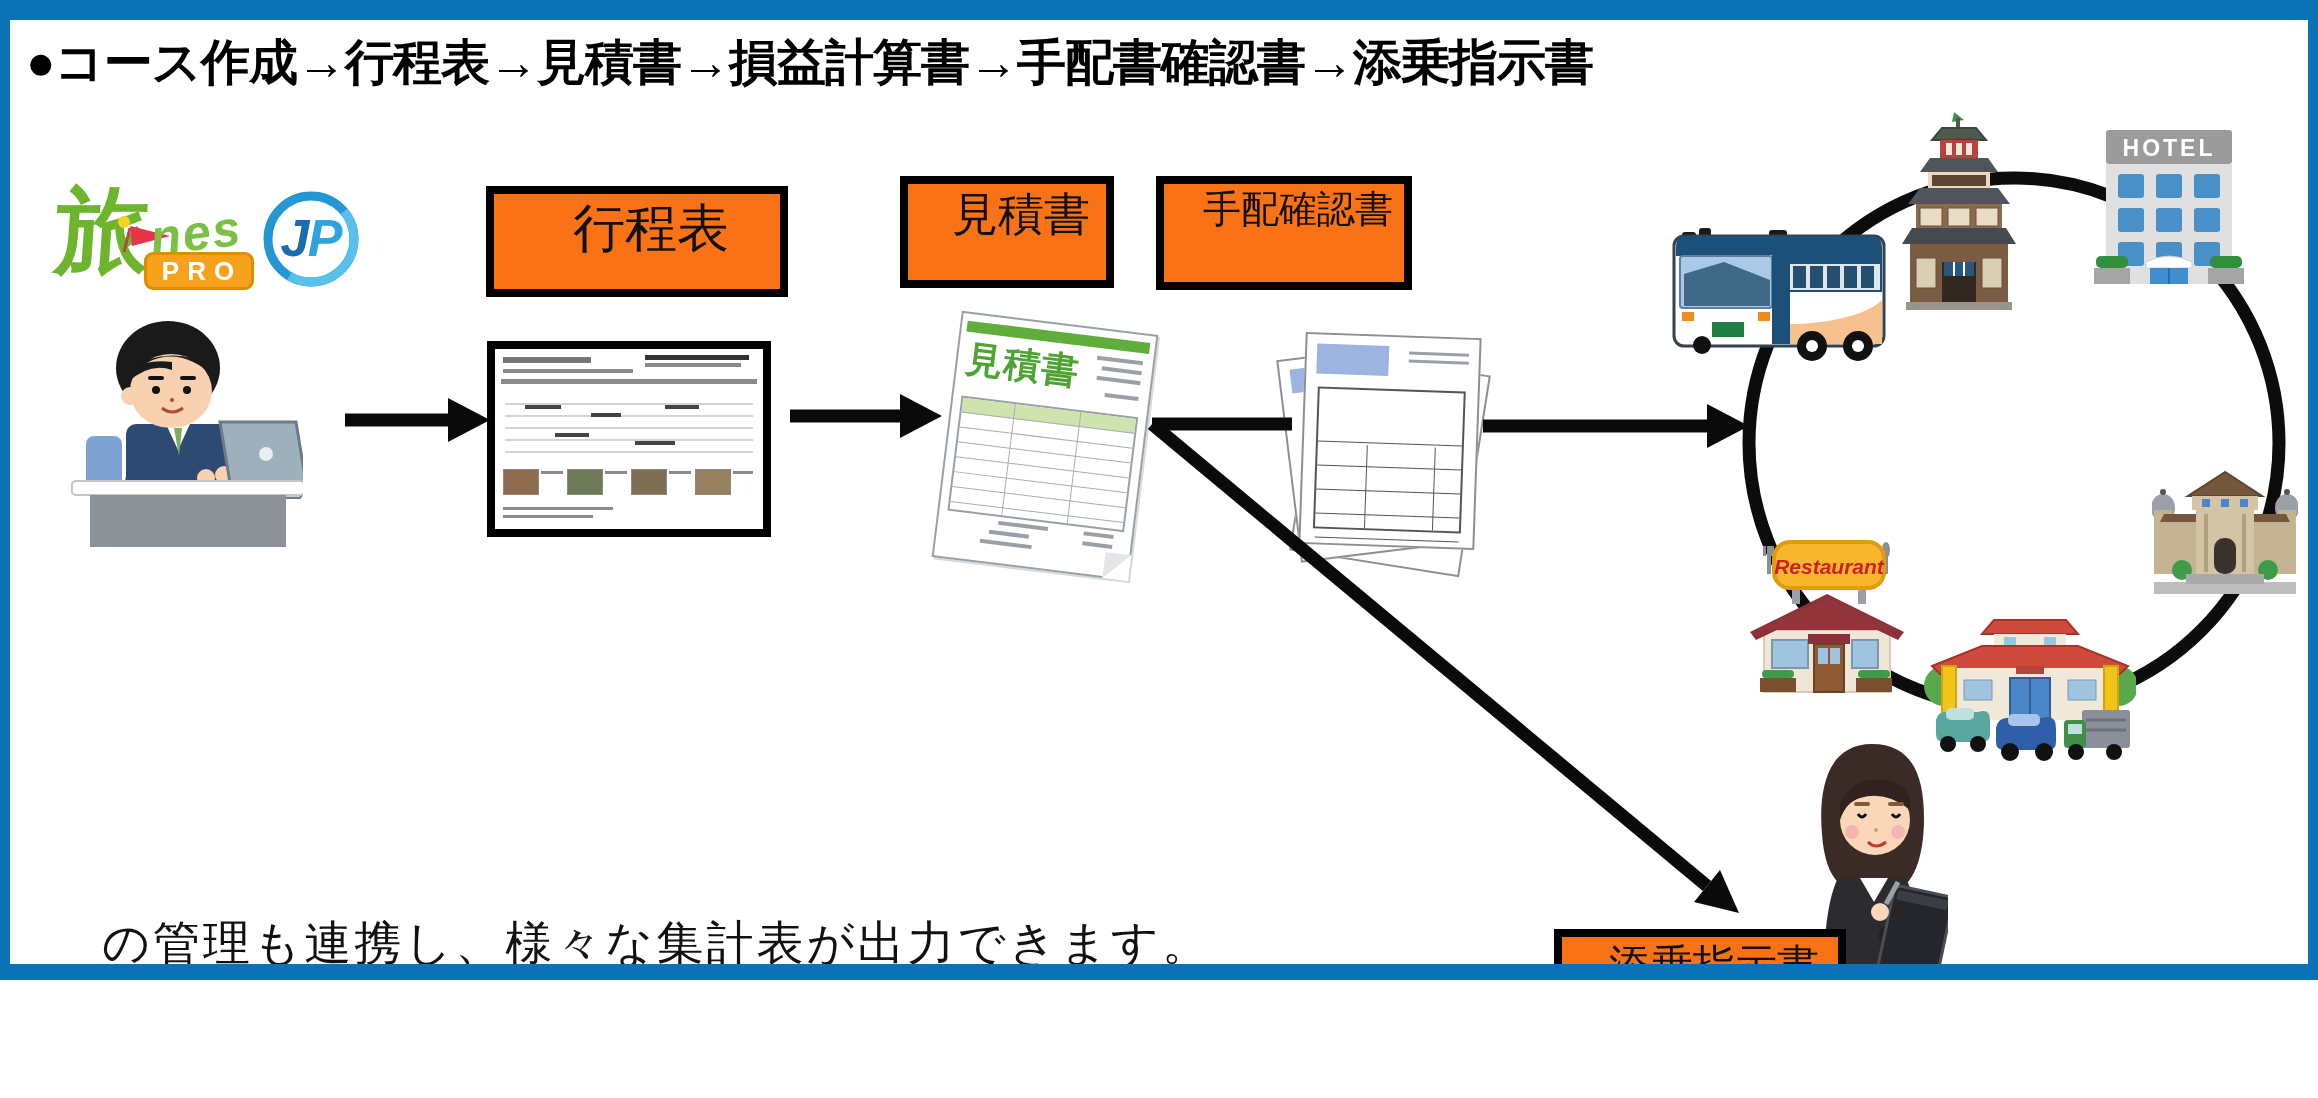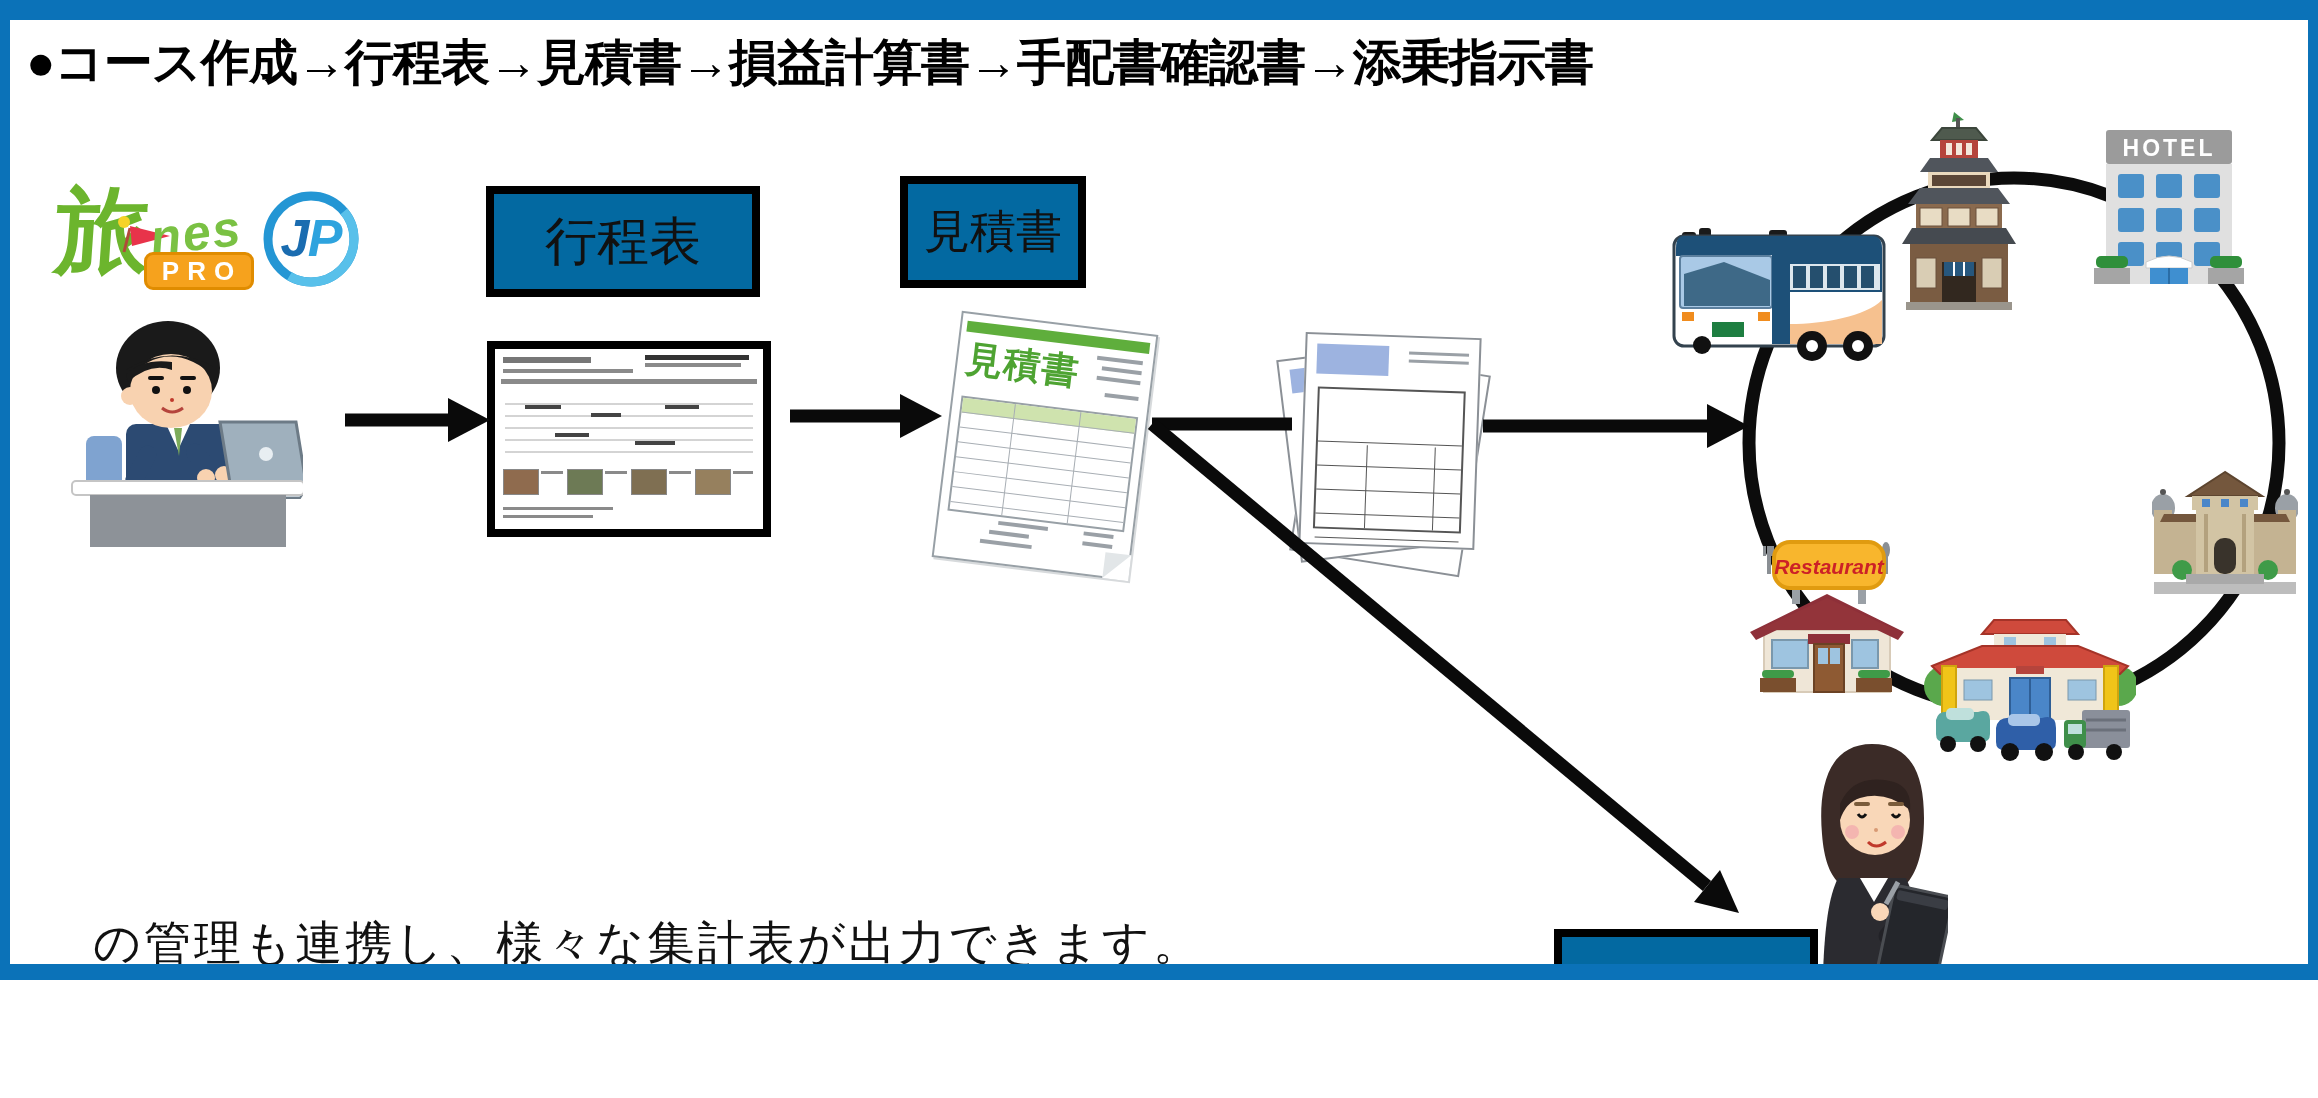--- a/index.html
+++ b/index.html
@@ -8,23 +8,23 @@
   .abs{position:absolute;}
   
   .frame{position:absolute;left:0;top:0;right:0;bottom:0;z-index:9;pointer-events:none;
          border-style:solid;border-color:#0b72b8;border-width:20px 10px 16px 10px;}
   
   .h-flow{position:absolute;font-weight:800;font-size:49px;letter-spacing:-1px;white-space:nowrap;z-index:6;
           font-family:"Liberation Sans","DejaVu Sans",sans-serif;}
   .desc{position:absolute;font-size:47px;letter-spacing:3px;font-weight:400;color:#111;white-space:nowrap;z-index:6;
         font-family:"Liberation Sans","DejaVu Sans",sans-serif;}
   
-  .label-box{position:absolute;background:#0369a1;border:8px solid #000;z-index:5;
-             display:flex;align-items:center;justify-content:center;
-             font-family:"Liberation Serif","DejaVu Serif",serif;color:#111;white-space:nowrap;}
+  .label-box{position:absolute;background:#f97316;border:8px solid #000;z-index:5;
+             display:flex;justify-content:center;
+             font-family:"Liberation Serif","DejaVu Serif",serif;color:#111;white-space:nowrap;padding-left:28px;}
   
   .logo{position:absolute;left:56px;top:188px;width:320px;height:116px;z-index:3;}
   .logo .tabi{position:absolute;left:0;top:-4px;font-size:94px;line-height:1;font-weight:700;color:#6cb52d;
               font-family:"Liberation Serif",serif;transform:skewX(-4deg);}
   .logo .nes{position:absolute;left:94px;top:16px;font-size:50px;font-style:italic;font-weight:800;color:#7ac143;
              transform:rotate(-7deg);letter-spacing:2px;}
   .logo .pro{position:absolute;left:88px;top:64px;width:110px;height:38px;background:#f6a21d;border:3px solid #e08c00;
              border-radius:9px;color:#fff;font-weight:800;font-size:26px;letter-spacing:8px;
              display:flex;align-items:center;justify-content:center;box-sizing:border-box;padding-left:6px;}
   
@@ -61,21 +61,21 @@
 </head>
 <body>
 
 <div class="page">
 
   <svg class="abs ring" style="left:0;top:0" width="2318" height="1098" viewBox="0 0 2318 1098">
     <circle cx="2014" cy="443" r="265" fill="none" stroke="#0c0c0c" stroke-width="13"></circle>
   </svg>
 
   <div class="h-flow" style="left:26px;top:30px">●コース作成→行程表→見積書→損益計算書→手配書確認書→添乗指示書</div>
-  <div class="desc" style="left:93px;top:912px">の管理も連携し、様々な集計表が出力できます。</div>
+  <div class="desc" style="left:102px;top:912px">の管理も連携し、様々な集計表が出力できます。</div>
 
   <div class="logo">
     <div class="tabi">旅</div>
     <svg class="abs" style="left:58px;top:24px" width="60" height="44" viewBox="0 0 60 44">
       <circle cx="10" cy="10" r="6" fill="#f5d327"></circle>
       <line x1="16" y1="16" x2="10" y2="40" stroke="#b24a3a" stroke-width="3"></line>
       <polygon points="16,14 56,24 18,34" fill="#e8334a"></polygon>
     </svg>
     <div class="nes">nes</div>
     <div class="pro">PRO</div>
@@ -372,20 +372,23 @@
     <line x1="90" y1="164" x2="102" y2="142" stroke="#9aa0a6" stroke-width="5"></line>
     <circle cx="124" cy="270" r="10" fill="#f9d7b8"></circle>
   </svg>
 
   <div class="label-box" style="left:486px;top:186px;width:258px;height:95px;font-size:52px">
     <span>行程表</span>
   </div>
   <div class="label-box" style="left:900px;top:176px;width:170px;height:96px;font-size:46px">
     <span>見積書</span>
   </div>
+  <div class="label-box" style="left:1156px;top:176px;width:212px;height:98px;font-size:38px">
+    <span>手配確認書</span>
+  </div>
   <div class="label-box" style="left:1554px;top:929px;width:248px;height:98px;font-size:42px">
     <span>添乗指示書</span>
   </div>
 
   <svg class="abs arrows" style="left:0;top:0" width="2318" height="1098" viewBox="0 0 2318 1098">
     <g fill="#0a0a0a" stroke="#0a0a0a">
       <line x1="345" y1="420" x2="448" y2="420" stroke-width="13"></line>
       <polygon points="448,398 490,420 448,442" stroke="none"></polygon>
       <line x1="790" y1="416" x2="900" y2="416" stroke-width="13"></line>
       <polygon points="900,394 942,416 900,438" stroke="none"></polygon>

